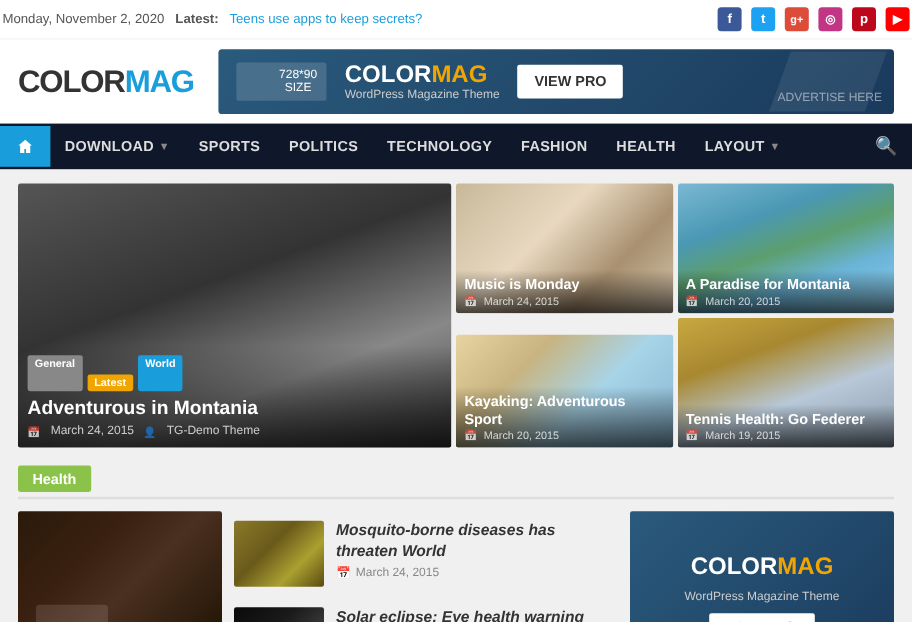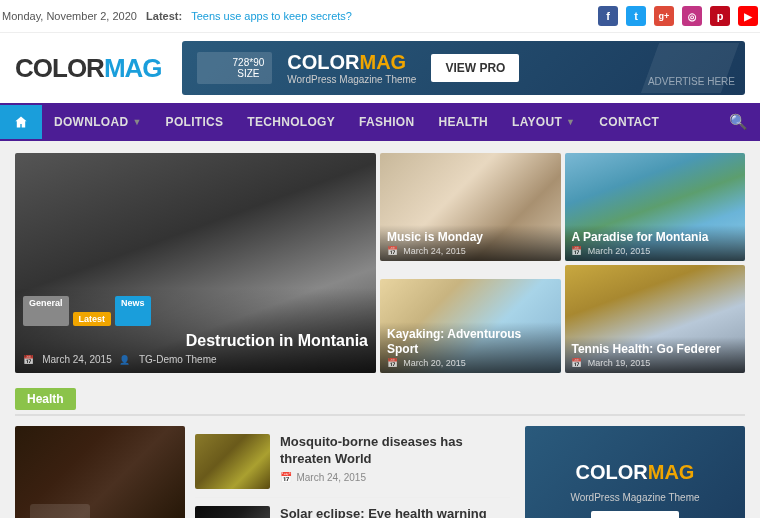--- a/index.html
+++ b/index.html
@@ -18,37 +18,37 @@
     .si-pi { background: #bd081c; }
     .si-yt { background: #ff0000; }
 
     
     .ad-banner { background: linear-gradient(135deg, #2a5a7c, #1a3a5c); margin: 8px 15px; padding: 10px 15px; display: flex; align-items: center; gap: 15px; border-radius: 3px; position: relative; overflow: hidden; }
     .ad-size { background: rgba(255,255,255,0.15); color: #fff; font-size: 11px; padding: 5px 8px; text-align: center; border-radius: 2px; min-width: 55px; }
     .ad-viewpro { background: #fff; color: #333; padding: 7px 14px; font-size: 12px; font-weight: bold; border: none; cursor: pointer; border-radius: 2px; }
     .ad-right-label { position: absolute; right: 10px; bottom: 8px; color: rgba(255,255,255,0.5); font-size: 10px; }
 
     
-    nav { background: #4c1d95; display: flex; align-items: center; padding: 0; }
+    nav { background: #0f172a; display: flex; align-items: center; padding: 0; }
     .nav-home { background: #1a9edb; padding: 10px 14px; display: flex; align-items: center; cursor: pointer; }
     .nav-home svg { width: 14px; height: 14px; fill: #fff; }
     .nav-item { color: #ddd; padding: 10px 12px; font-size: 12px; font-weight: bold; cursor: pointer; display: flex; align-items: center; gap: 4px; text-transform: uppercase; letter-spacing: 0.3px; }
     .nav-item .arrow { font-size: 9px; color: #888; }
     .nav-spacer { flex: 1; }
     .nav-search { color: #ddd; padding: 10px 12px; cursor: pointer; font-size: 15px; }
 
     
     .main-wrap { padding: 12px 15px; }
 
     
     .hero-grid { display: grid; grid-template-columns: 2fr 1fr 1fr; grid-template-rows: 1fr 1fr; gap: 4px; height: 220px; margin-bottom: 15px; }
     .hero-main { grid-row: span 2; position: relative; overflow: hidden; border-radius: 2px; }
     .hero-cell { position: relative; overflow: hidden; border-radius: 2px; }
     
-    .img-fire { background: linear-gradient(160deg, #555 0%, #333 40%, #888 70%, #444 100%); text-align: right; }
+    .img-fire { background: linear-gradient(160deg, #555 0%, #333 40%, #888 70%, #444 100%); }
     .img-piano { background: linear-gradient(135deg, #c8b89a 0%, #e8d8c0 40%, #a89070 70%, #d4c4aa 100%); }
     .img-island { background: linear-gradient(160deg, #7ab8d4 0%, #4a98b4 30%, #5c9e6e 50%, #6ab4d8 70%, #8ecce8 100%); }
     .img-kayak { background: linear-gradient(135deg, #e8d4a0 0%, #c8b480 30%, #a8d4e8 60%, #88b4d0 100%); margin-top: 14px; }
     .img-tennis { background: linear-gradient(160deg, #c8a840 0%, #a88830 30%, #b8c8d8 60%, #8898a8 100%); }
 
     .hero-overlay { position: absolute; bottom: 0; left: 0; right: 0; background: linear-gradient(transparent, rgba(0,0,0,0.75)); padding: 8px; }
     .hero-overlay-sm { position: absolute; bottom: 0; left: 0; right: 0; background: linear-gradient(transparent, rgba(0,0,0,0.7)); padding: 5px 7px; }
     .hero-tags { display: flex; gap: 4px; margin-bottom: 5px; }
     .tag { padding: 2px 6px; font-size: 9px; font-weight: bold; color: #fff; border-radius: 2px; cursor: pointer; }
     .tag-general { background: #888; }
@@ -68,21 +68,21 @@
     .bottom-section { display: grid; grid-template-columns: 1fr 220px; gap: 15px; }
     .health-articles { display: grid; grid-template-columns: 170px 1fr; gap: 0; }
     .health-thumb-main { background: linear-gradient(135deg, #2a1a0a 0%, #3a2010 30%, #4a3020 50%, #2a1a0a 80%, #1a0a00 100%); border-radius: 2px; min-height: 120px; }
     .health-list { display: flex; flex-direction: column; gap: 0; }
     .health-article-item { display: flex; gap: 10px; padding: 8px 0; border-bottom: 1px solid #eee; }
     .health-article-item:last-child { border-bottom: none; }
     .article-thumb { width: 75px; height: 55px; border-radius: 2px; flex-shrink: 0; }
     .thumb-mosquito { background: linear-gradient(135deg, #8a7a2a 0%, #6a5a1a 40%, #aaa030 70%, #5a4a10 100%); }
     .thumb-solar { background: linear-gradient(135deg, #0a0a0a 0%, #1a1a1a 40%, #3a3a3a 70%, #0a0a0a 100%); }
     .article-content { flex: 1; }
-    .article-title { font-size: 13px; font-weight: bold; color: #333; line-height: 1.3; margin-bottom: 4px; cursor: pointer; }
+    .article-title { font-size: 13px; font-weight: bold; color: #333; line-height: 1.3; margin-bottom: 4px; cursor: pointer; font-style: italic; }
     .article-meta { color: #888; font-size: 10px; display: flex; align-items: center; gap: 4px; }
 
     
     .side-ad { background: linear-gradient(135deg, #2a5a7c, #1a3a5c); padding: 20px 15px; text-align: center; border-radius: 2px; display: flex; flex-direction: column; align-items: center; justify-content: center; gap: 8px; min-height: 140px; position: relative; }
     .side-ad-brand { font-size: 20px; font-weight: bold; color: #fff; }
     .side-ad-brand span { color: #f0a500; }
     .side-ad-sub { color: #ccc; font-size: 10px; }
     .side-ad-btn { background: #fff; color: #333; padding: 6px 16px; font-size: 11px; font-weight: bold; border: none; cursor: pointer; border-radius: 2px; }
   </style>
 </head>
@@ -131,46 +131,46 @@
 <nav>
   <div class="nav-home">
     <svg viewBox="0 0 20 20">
         <path d="M10 2L2 9h2v9h5v-5h2v5h5V9h2z"></path>
       </svg>
   </div>
   <div class="nav-item">
     <span>DOWNLOAD</span>
     <span class="arrow">▼</span>
   </div>
+  <div class="nav-item">SPORTS</div>
   <div class="nav-item">POLITICS</div>
   <div class="nav-item">TECHNOLOGY</div>
   <div class="nav-item">FASHION</div>
   <div class="nav-item">HEALTH</div>
   <div class="nav-item">
     <span>LAYOUT</span>
     <span class="arrow">▼</span>
   </div>
-  <div class="nav-item">CONTACT</div>
   <div class="nav-spacer"></div>
   <div class="nav-search">🔍</div>
 
 </nav>
 
 <div class="main-wrap">
 
   <div class="hero-grid">
 
     <div class="hero-main img-fire">
       <div class="hero-overlay">
         <div class="hero-tags">
           <span class="tag tag-general">General</span>
           <span class="tag tag-latest">Latest</span>
-          <span class="tag tag-news">News</span>
-        </div>
-        <div class="hero-title">Destruction in Montania</div>
+          <span class="tag tag-news">World</span>
+        </div>
+        <div class="hero-title">Adventurous in Montania</div>
         <div class="hero-meta">
           <span class="meta-icon">📅</span>
           <span>March 24, 2015</span>
           <span class="meta-icon">👤</span>
           <span>TG-Demo Theme</span>
         </div>
       </div>
     </div>
 
     <div class="hero-cell img-piano">

